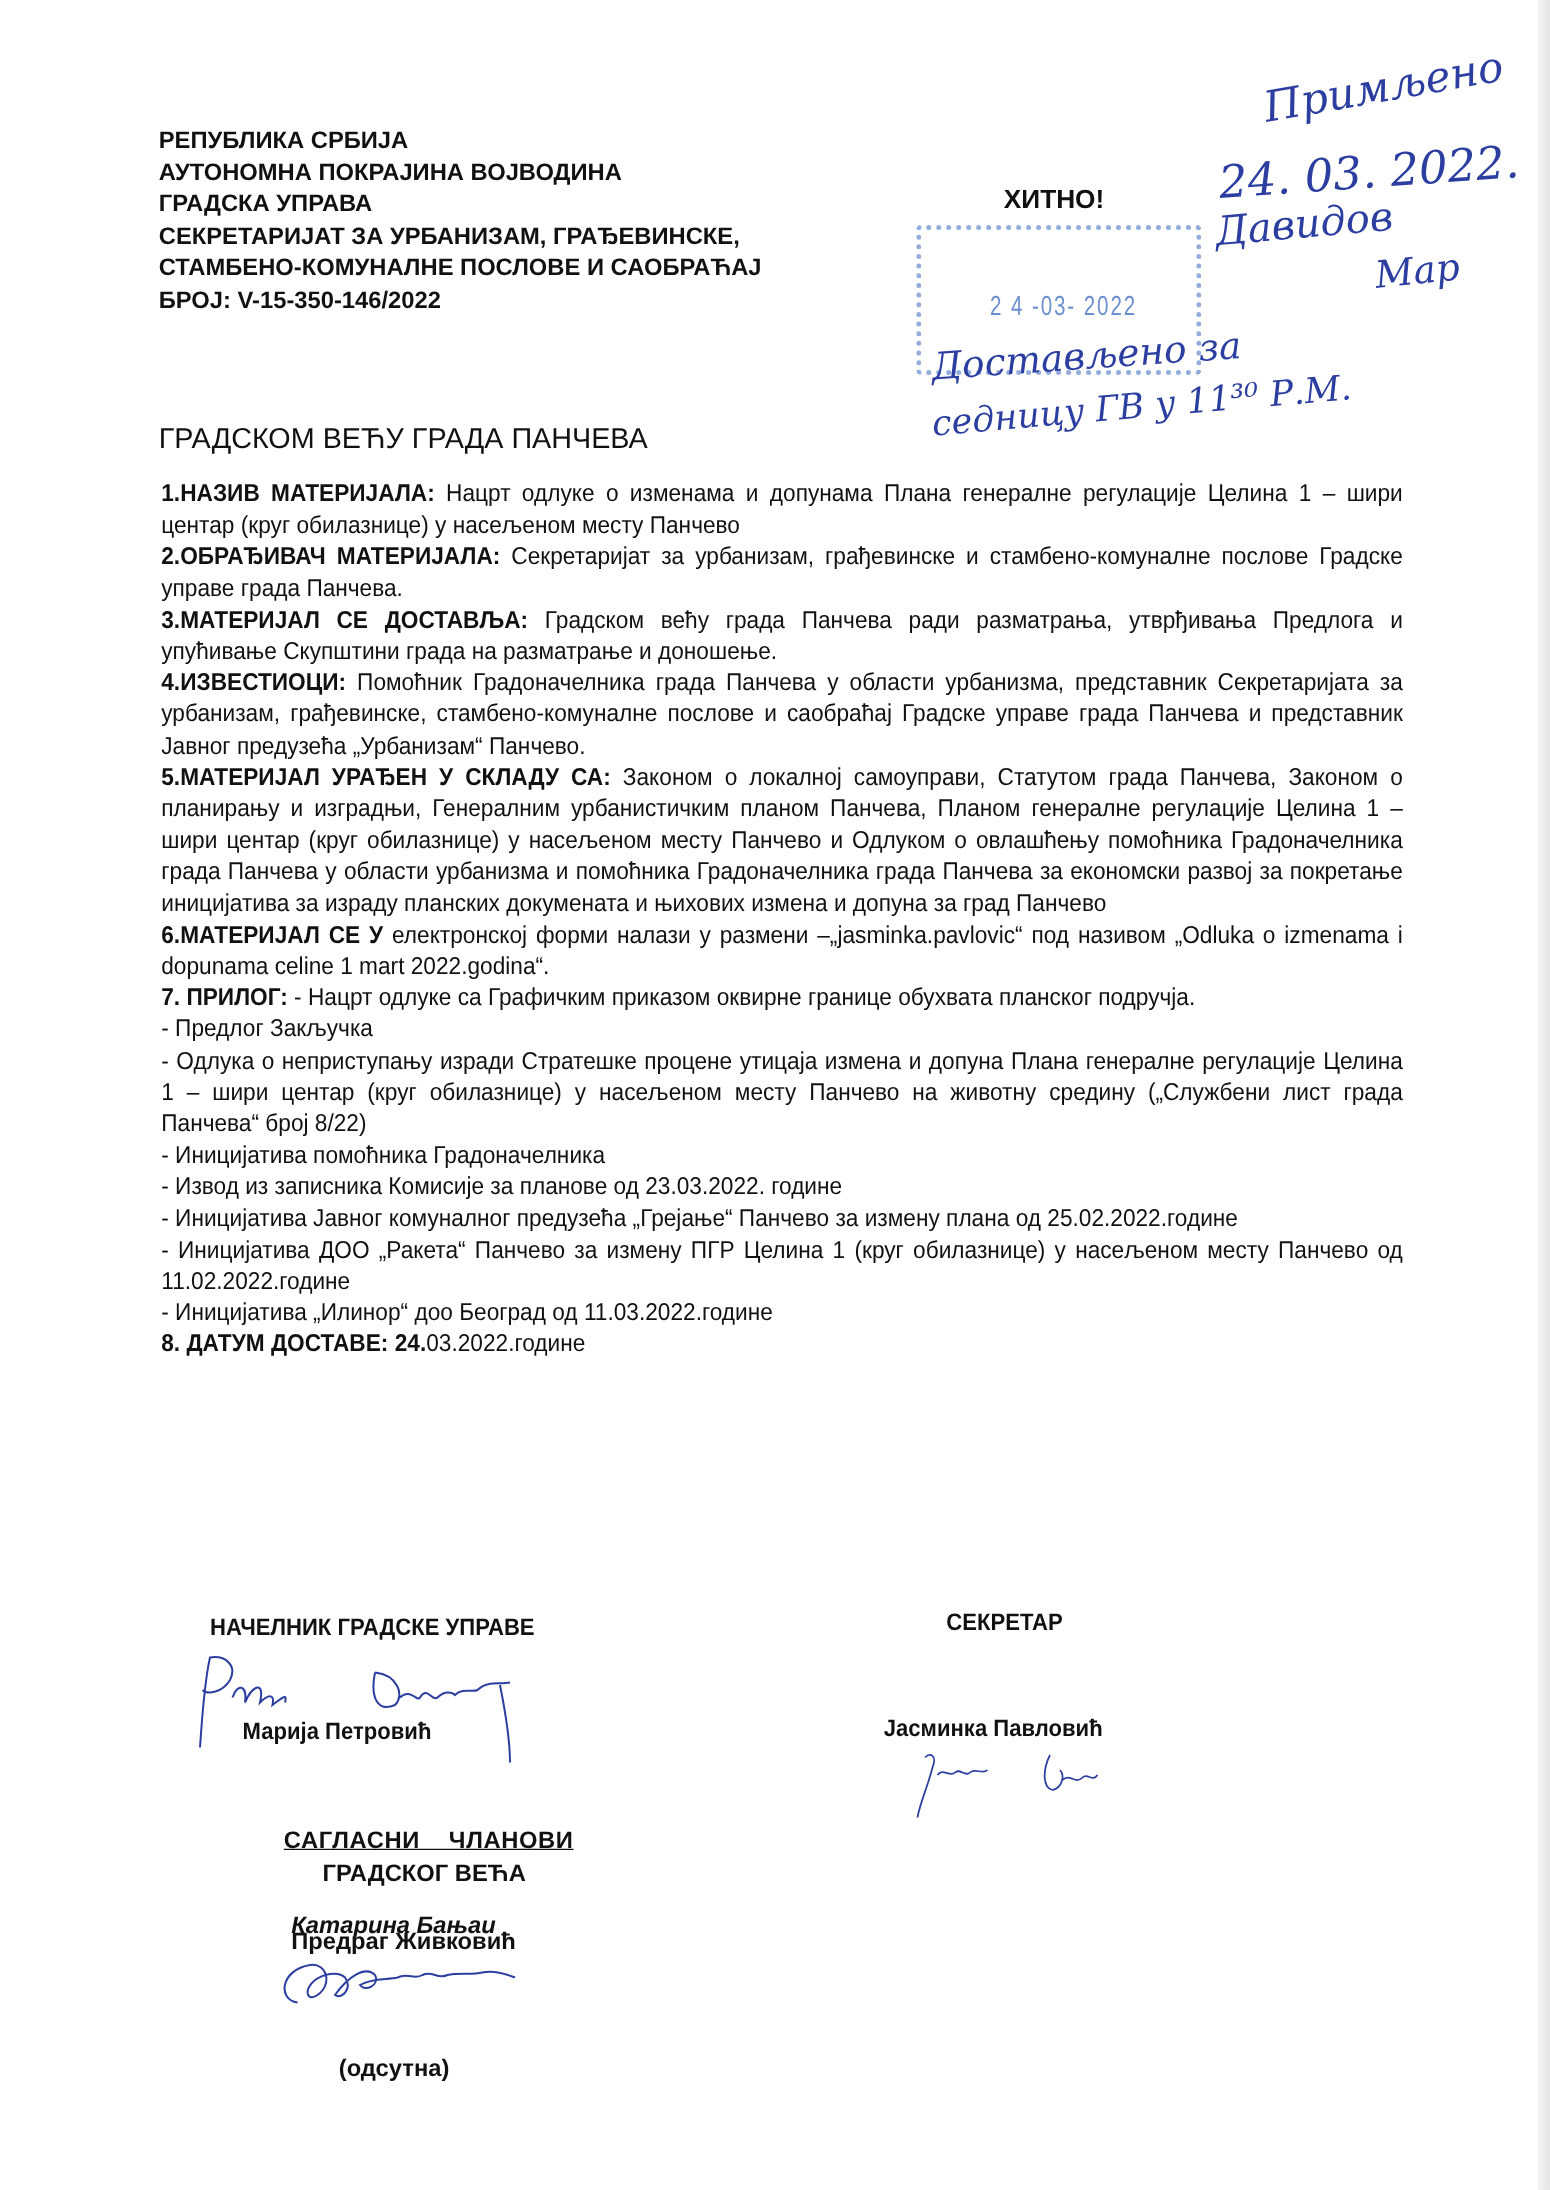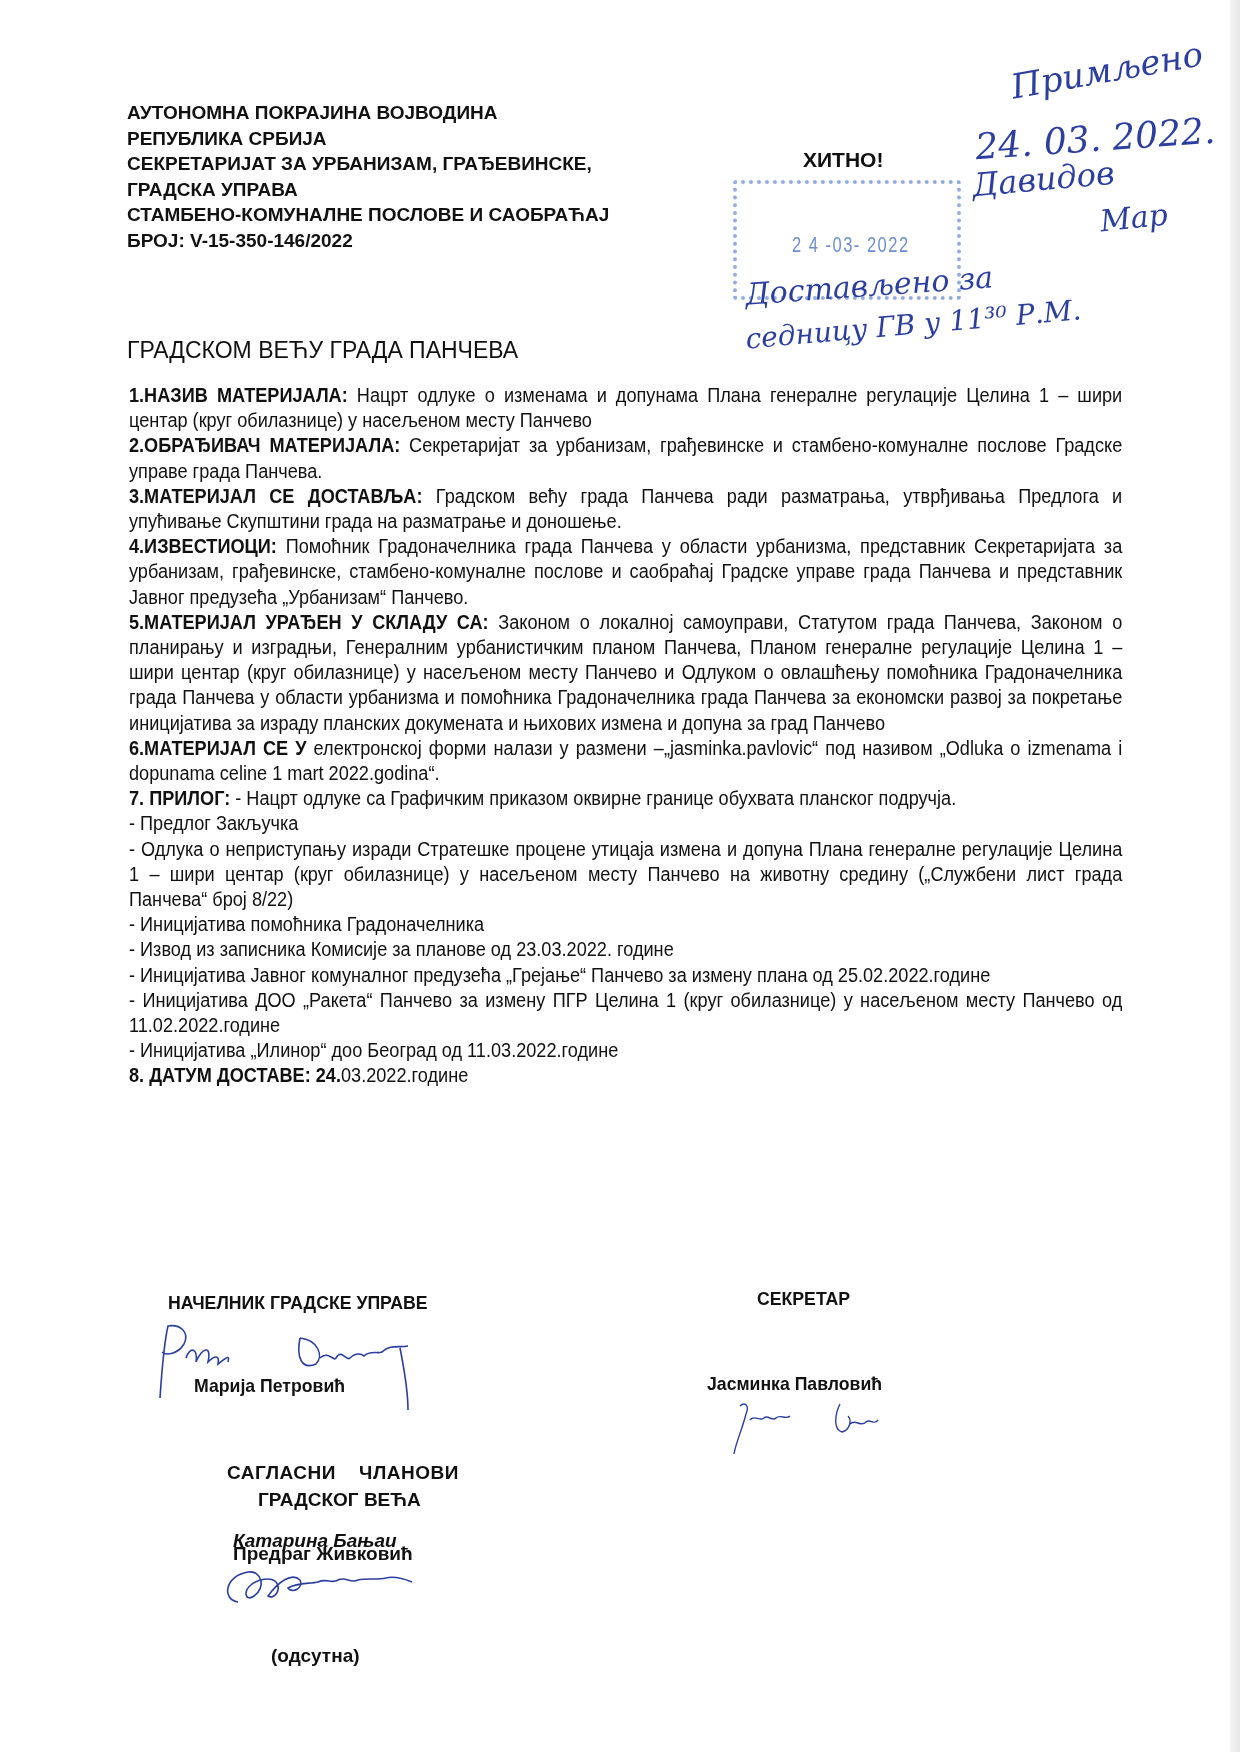--- a/index.html
+++ b/index.html
@@ -43,24 +43,24 @@
   .council-name-2 { left: 233px; top: 1530px; font-style: italic; }
   .council-note { left: 271px; top: 1645px; text-align: right; }
   .signature { position: absolute; }
 </style>
 </head>
 <body>
 
 <div class="page-edge"></div>
 
 <div class="header">
+  <div>РЕПУБЛИКА СРБИЈА</div>
   <div>АУТОНОМНА ПОКРАЈИНА ВОЈВОДИНА</div>
-  <div>РЕПУБЛИКА СРБИЈА</div>
+  <div>ГРАДСКА УПРАВА</div>
   <div>СЕКРЕТАРИЈАТ ЗА УРБАНИЗАМ, ГРАЂЕВИНСКЕ,</div>
-  <div>ГРАДСКА УПРАВА</div>
   <div>СТАМБЕНО-КОМУНАЛНЕ ПОСЛОВЕ И САОБРАЋАЈ</div>
   <div>БРОЈ: V-15-350-146/2022</div>
 </div>
 
 <div class="urgent">ХИТНО!</div>
 
 <div class="stamp"></div>
 <div class="stamp-date">2 4 -03- 2022</div>
 <div class="hand hand-note-1">Достављено за</div>
 <div class="hand hand-note-2">седницу ГВ у 11³⁰ Р.М.</div>
@@ -96,20 +96,20 @@
   <path d="M 150 20 C 146 40, 152 52, 166 46 C 174 38, 168 22, 150 20 M 170 40 C 178 32, 184 44, 186 40 C 192 30, 196 44, 200 40 C 206 34, 212 36, 214 38 C 220 32, 228 36, 232 34 C 240 26, 250 30, 258 28 M 250 30 C 254 50, 258 72, 258 92" stroke="#2c3fa0" stroke-width="1.6" fill="none"></path>
 </svg>
 <div class="sig-block sig-name-left">Марија Петровић</div>
 
 <div class="sig-block sig-head-right">СЕКРЕТАР</div>
 <div class="sig-block sig-name-right">Јасминка Павловић</div>
 <svg class="signature" style="left:720px; top:1398px;" width="230" height="60" viewBox="0 0 230 60">
   <path d="M 20 8 C 24 4, 30 6, 26 16 C 22 32, 16 44, 14 56 M 30 22 C 34 16, 40 24, 44 20 C 48 16, 52 24, 56 20 C 60 16, 66 22, 70 18 M 120 6 C 114 18, 114 32, 122 34 C 130 32, 132 22, 128 18 M 130 26 C 136 20, 140 30, 146 24 C 150 20, 154 28, 158 22" stroke="#2c3fa0" stroke-width="1.4" fill="none"></path>
 </svg>
 
-<div class="sig-block council-1" style="white-space:pre;">САГЛАСНИ    ЧЛАНОВИ</div>
+<div class="sig-block council-1" style="white-space:pre;text-decoration:underline;">САГЛАСНИ    ЧЛАНОВИ</div>
 <div class="sig-block council-2">ГРАДСКОГ ВЕЋА</div>
 <div class="sig-block council-name-1">Предраг Живковић</div>
 <svg class="signature" style="left:218px; top:1562px;" width="240" height="50" viewBox="0 0 240 50">
   <path d="M 20 40 C 4 38, 6 14, 30 10 C 44 8, 48 26, 36 34 C 28 40, 24 30, 34 22 C 40 18, 52 14, 58 20 C 64 28, 56 38, 50 34 C 60 20, 74 10, 82 18 C 86 26, 74 32, 70 26 C 80 20, 92 22, 100 20 C 108 16, 114 22, 120 18 C 128 14, 132 22, 140 18 C 148 16, 160 18, 168 16 C 176 14, 184 16, 194 20" stroke="#2c3fa0" stroke-width="1.6" fill="none"></path>
 </svg>
 <div class="sig-block council-name-2">Катарина Бањаи</div>
 <div class="sig-block council-note">(одсутна)</div>
 
 </body></html>

